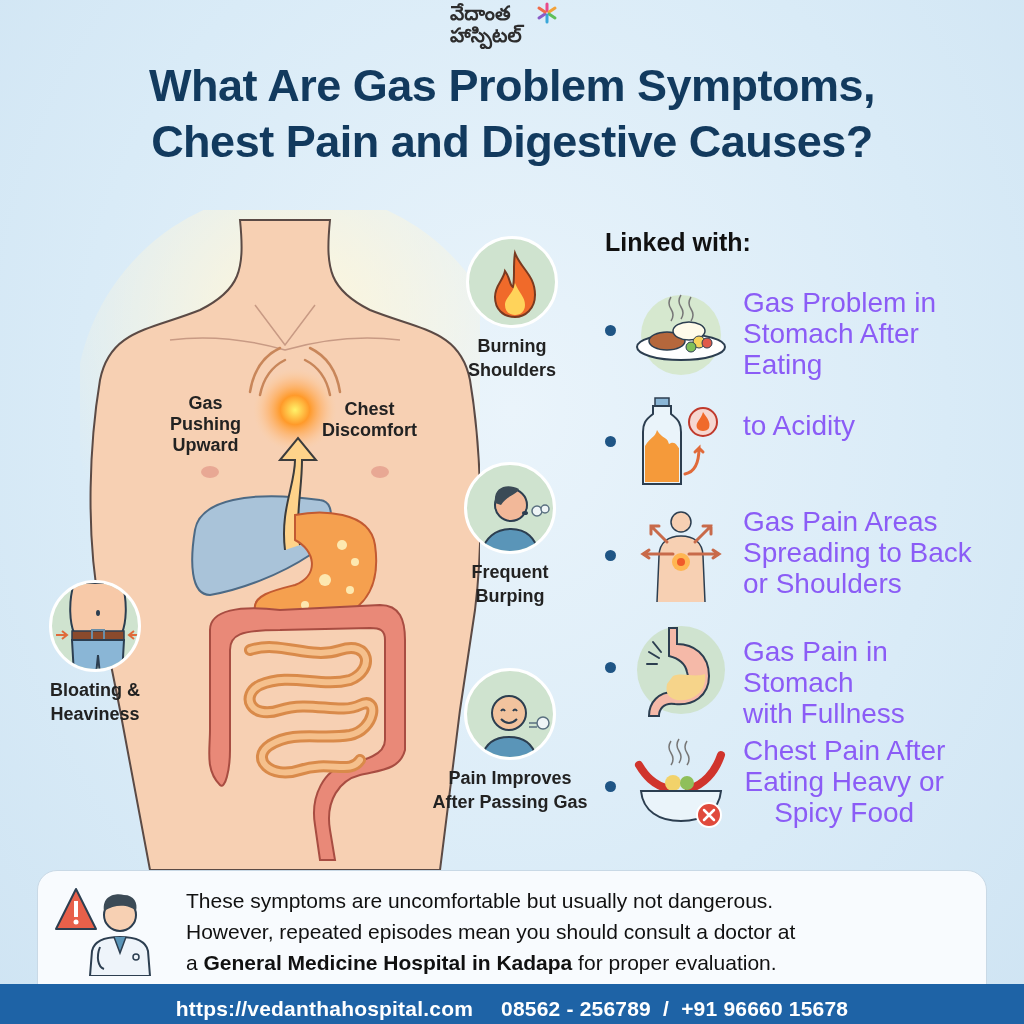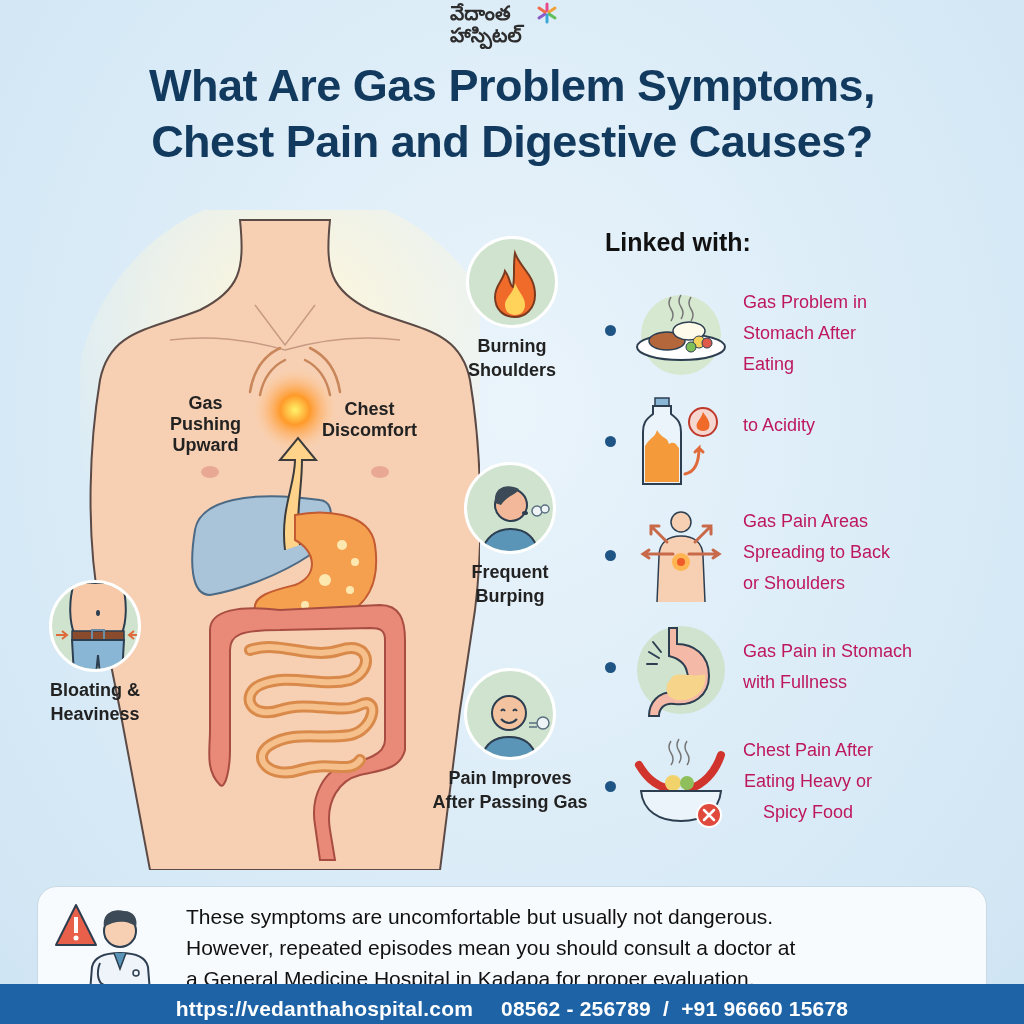--- a/index.html
+++ b/index.html
@@ -21,25 +21,25 @@
   .chest-label { position: absolute; font-size: 18px; font-weight: bold; color: #222; text-align: center; line-height: 21px; }
 
   .symptom { position: absolute; text-align: center; }
   .symptom .circle { width: 92px; height: 92px; border-radius: 50%; background: #cfe3cf; border: 3px solid #fff; margin: 0 auto; position: relative; overflow: hidden; }
   .symptom .label { font-size: 18px; font-weight: bold; color: #222; line-height: 24px; margin-top: 6px; white-space: nowrap; }
 
   .linked-title { position: absolute; left: 605px; top: 228px; font-size: 25px; font-weight: bold; color: #111; }
   .linked-item { position: absolute; left: 605px; width: 400px; height: 100px; }
   .linked-item .bullet { position: absolute; left: 0; width: 11px; height: 11px; border-radius: 50%; background: #1f5585; }
   .linked-item .icon-wrap { position: absolute; left: 28px; width: 96px; height: 96px; }
-  .linked-item .text { position: absolute; left: 138px; font-size: 18px; color: #be185d; line-height: 31px; }
-
-  .note-box { position: absolute; left: 37px; top: 870px; width: 950px; height: 137px; background: #f8fbfe; border: 1px solid #c9d9e6; border-radius: 20px; margin-top: 16px; }
+  .linked-item .text { position: absolute; left: 138px; font-size: 28px; color: #8b5cf6; line-height: 31px; }
+
+  .note-box { position: absolute; left: 37px; top: 870px; width: 950px; height: 137px; background: #f8fbfe; border: 1px solid #c9d9e6; border-radius: 20px; }
   .note-text { position: absolute; left: 148px; top: 14px; font-size: 21px; line-height: 31px; color: #111; }
-  .note-text b { font-weight: normal; }
+  .note-text b { font-weight: bold; }
   .note-icon { position: absolute; left: 16px; top: 10px; width: 110px; height: 95px; }
 
   .footer { position: absolute; left: 0; top: 984px; width: 1024px; height: 49px; background: #1e63a6; color: #fff; font-size: 21px; font-weight: bold; display: flex; align-items: center; justify-content: center; gap: 28px; letter-spacing: 0.2px; }
 </style>
 </head>
 <body>
 
 <div class="logo">
   <div class="logo-line">వేదాంత</div>
   <div class="logo-line">హాస్పిటల్</div>

